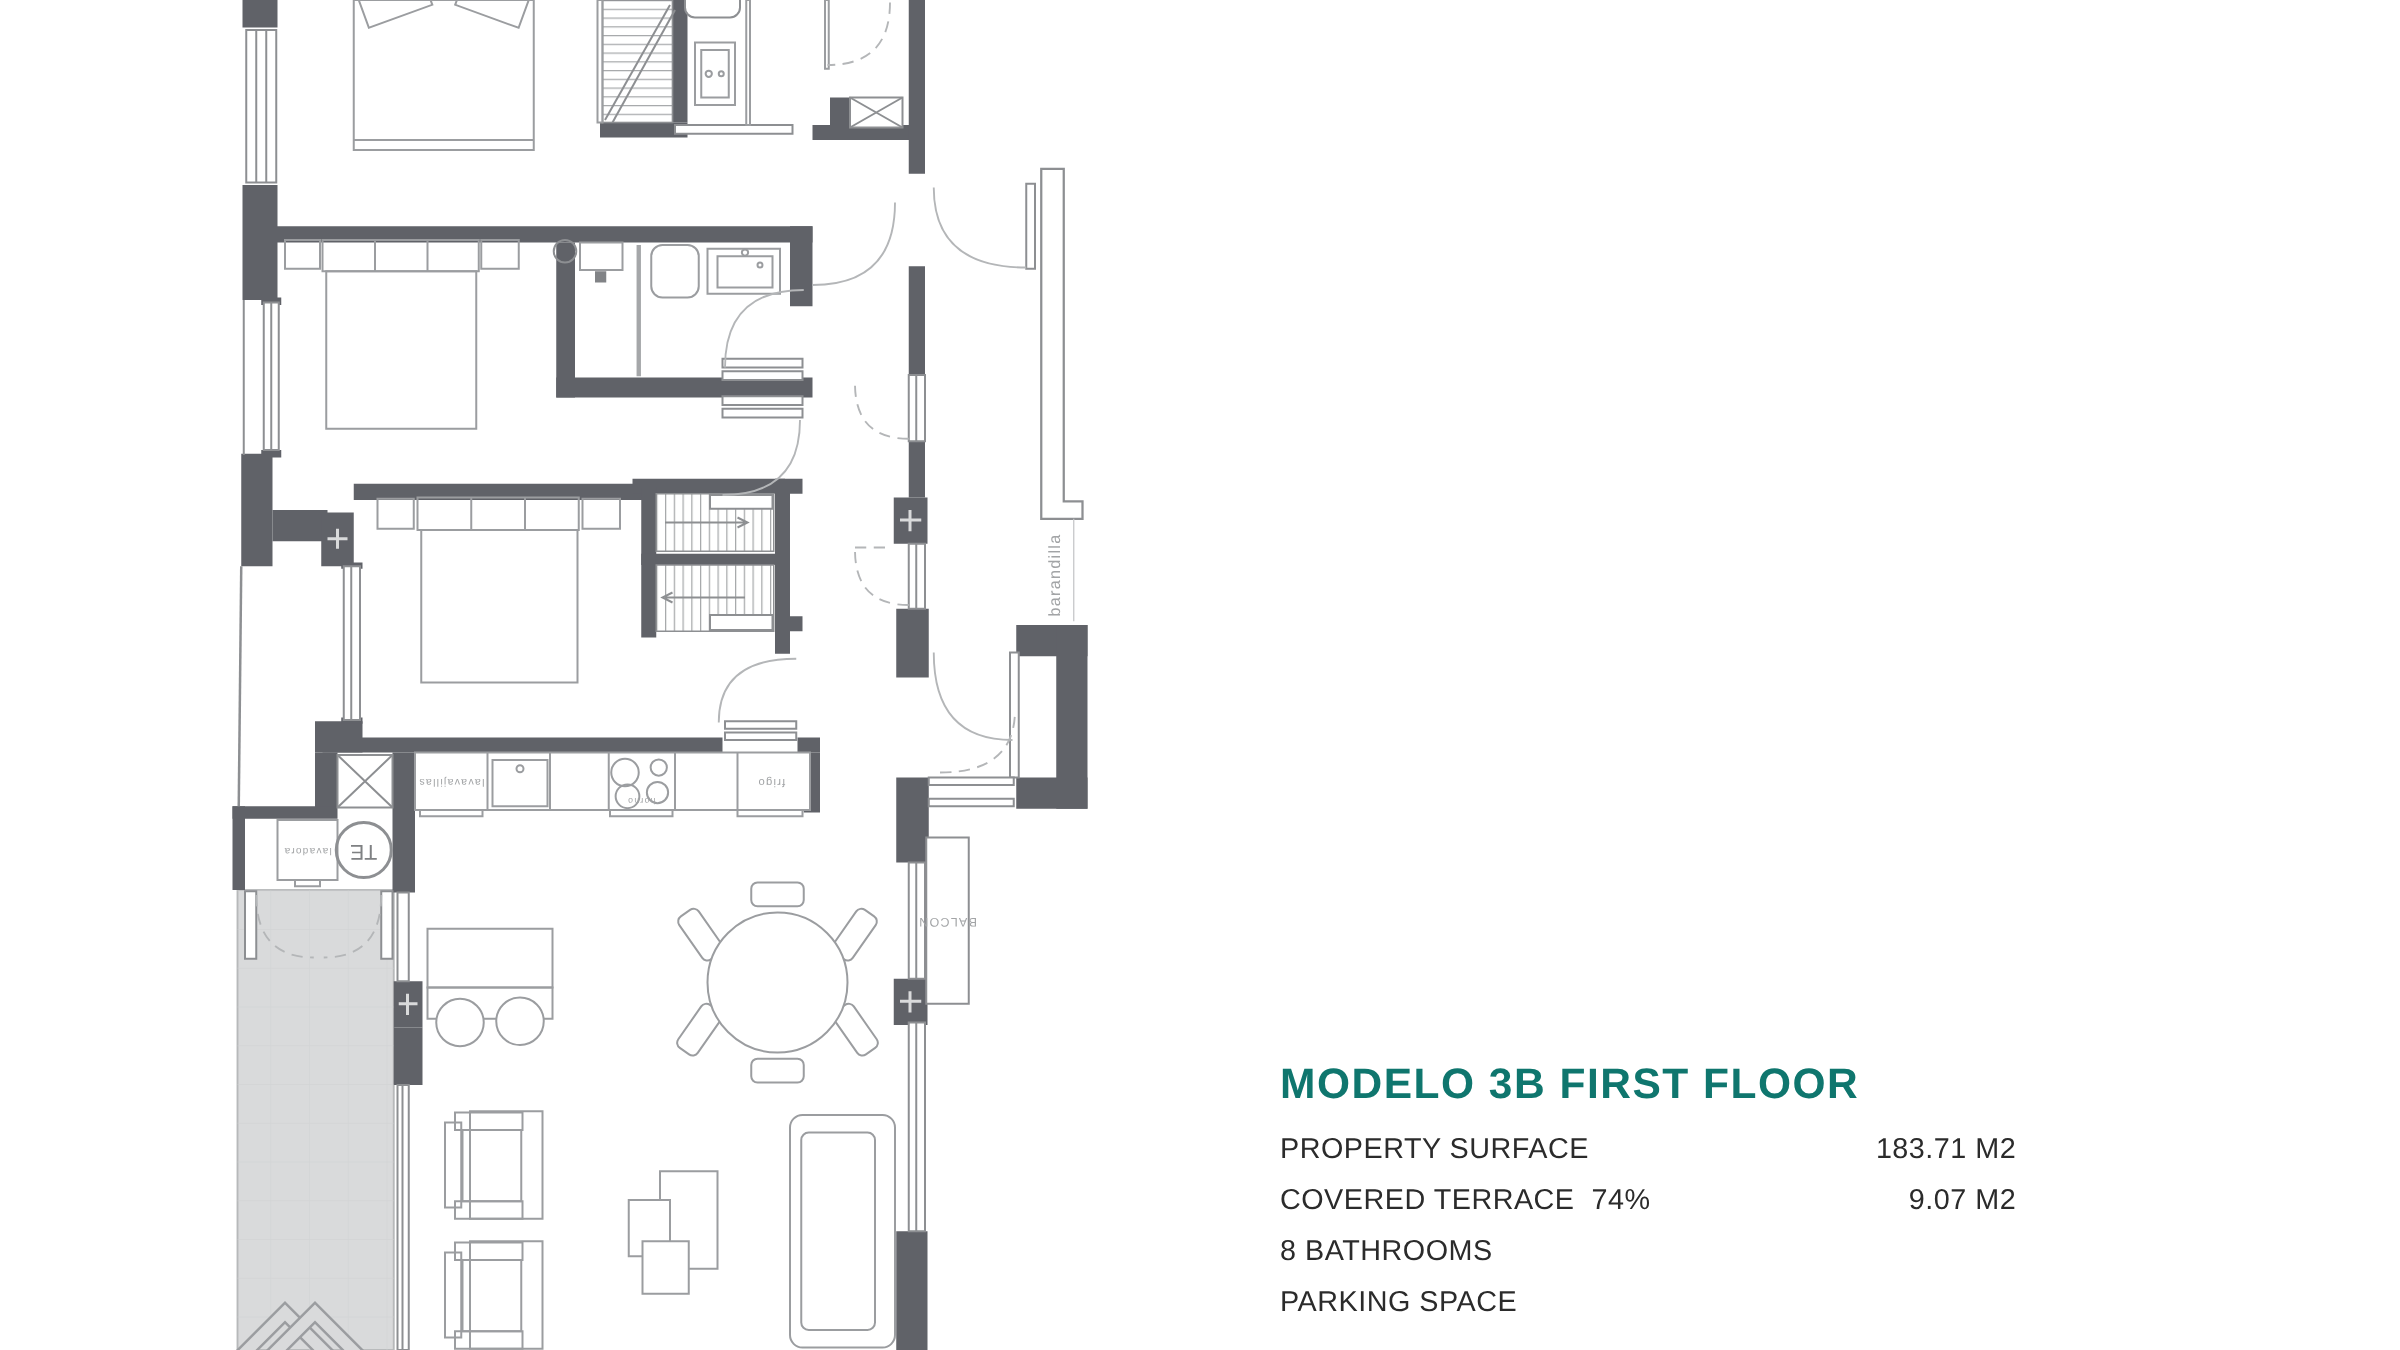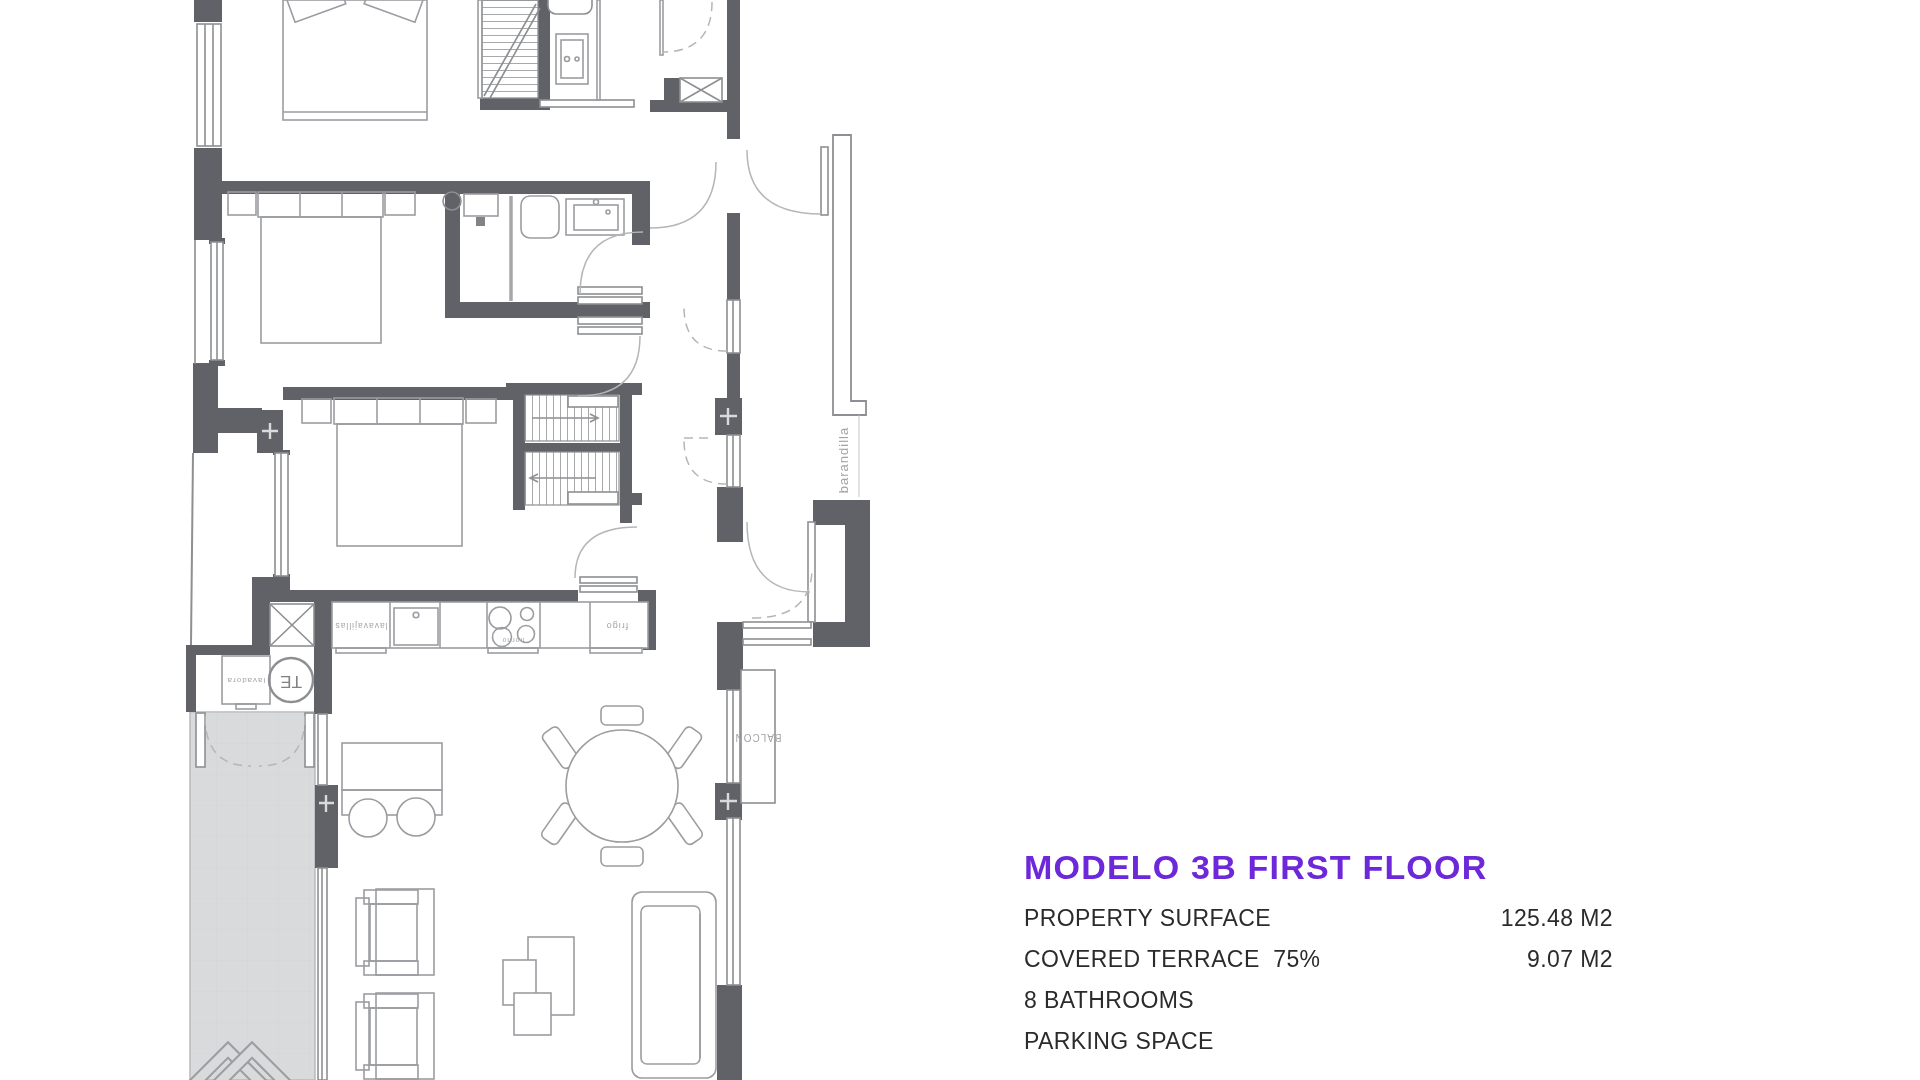--- a/index.html
+++ b/index.html
@@ -13,21 +13,21 @@
   .fx{fill:none;stroke:#8d8f92;stroke-width:1.6;}
   .fxw{fill:#fff;stroke:#8d8f92;stroke-width:1.6;}
   .arc{fill:none;stroke:#b4b6b8;stroke-width:1.5;}
   .dsh{fill:none;stroke:#b4b6b8;stroke-width:1.5;stroke-dasharray:9 6;}
   .thin{stroke:#8d8f92;stroke-width:2;fill:none;}
   .cross{stroke:#d9dadb;stroke-width:2.4;}
   .lbl{fill:#a2a4a6;letter-spacing:1px;}
   
   .info{position:absolute;left:1024px;top:849px;width:589px;color:#2b2b2b;}
   .info h1{margin:0 0 22px 0;font-size:34px;line-height:36px;font-weight:bold;
-    letter-spacing:1.2px;color:#6d28d9;white-space:nowrap;}
+    letter-spacing:1.2px;color:#0f766e;white-space:nowrap;}
   .row{display:flex;justify-content:space-between;font-size:23px;line-height:23px;
     height:23px;letter-spacing:.4px;white-space:pre;}
   .row + .row{margin-top:18px;}
 </style>
 </head>
 <body>
 
 <div class="stage">
 
 <svg width="1920" height="1080" viewBox="0 0 1920 1080">
@@ -312,24 +312,24 @@
     <text class="lbl" x="361" y="629" font-size="8.5" text-anchor="middle" transform="rotate(180 361 626)">lavavajillas</text>
     <text class="lbl" x="617" y="629" font-size="9" text-anchor="middle" transform="rotate(180 617 626)">frigo</text>
     <text class="lbl" x="513" y="644" font-size="7" text-anchor="middle" transform="rotate(180 513 641)">horno</text>
   </g>
 </svg>
 
 <div class="info">
   <h1>MODELO 3B FIRST FLOOR</h1>
   <div class="row">
     <span>PROPERTY SURFACE</span>
-    <span>125.48 M2</span>
+    <span>183.71 M2</span>
   </div>
   <div class="row">
-    <span>COVERED TERRACE  75%</span>
+    <span>COVERED TERRACE  74%</span>
     <span>9.07 M2</span>
   </div>
   <div class="row">
     <span>8 BATHROOMS</span>
     <span></span>
   </div>
   <div class="row">
     <span>PARKING SPACE</span>
     <span></span>
   </div>

